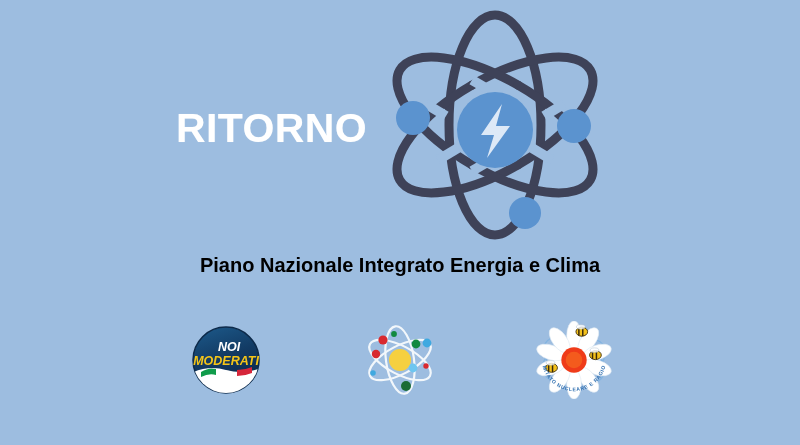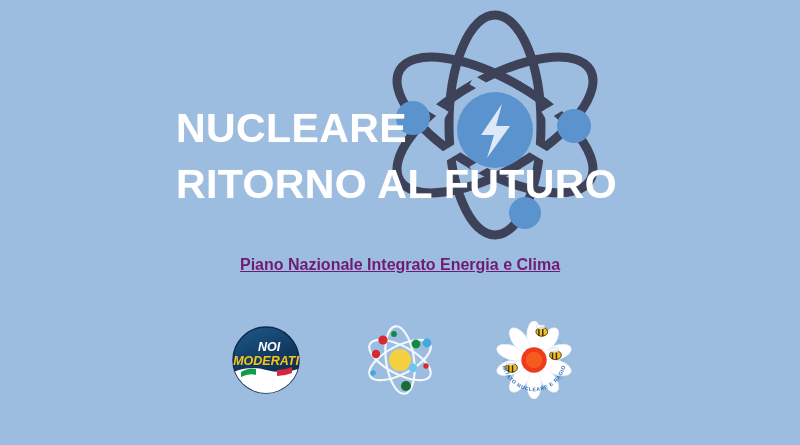--- a/index.html
+++ b/index.html
@@ -47,39 +47,38 @@
   
   #subtitle {
     position: absolute;
     left: 400px;
     top: 252px;
     transform: translateX(-50%);
     text-align: center;
     z-index: 3;
   }
   .subtitle-line {
-    color: #701a75;
-    font-size: 16px;
+    color: #000000;
+    font-size: 20px;
     font-weight: bold;
     line-height: 26px;
     white-space: nowrap;
-    text-decoration: underline;
   }
 
   
   #logo-strip {
     position: absolute;
     left: 0;
     top: 318px;
     width: 800px;
     height: 84px;
     display: flex;
     align-items: center;
     justify-content: center;
-    gap: 56px;
+    gap: 96px;
     z-index: 3;
   }
   .logo-slot {
     width: 78px;
     height: 80px;
     position: relative;
     display: flex;
     align-items: center;
     justify-content: center;
   }
@@ -116,22 +115,21 @@
 
     <circle cx="127" cy="122" r="38" fill="#5b93cf"></circle>
     <path d="M 134 96 L 113 127 L 126 127 L 119 150 L 142 118 L 128 118 Z" fill="#dde9f7"></path>
 
     <circle cx="45" cy="110" r="17" fill="#5b93cf"></circle>
     <circle cx="206" cy="118" r="17" fill="#5b93cf"></circle>
     <circle cx="157" cy="205" r="16" fill="#5b93cf"></circle>
   </svg>
 
   <div id="headline">
-    <div class="headline-line">NUCLEARE</div>
-    <div class="headline-line">RITORNO AL FUTURO</div>
+    <div class="headline-line">RITORNO</div>
   </div>
 
   <div id="subtitle">
     <div class="subtitle-line">Piano Nazionale Integrato Energia e Clima</div>
   </div>
 
   <div id="logo-strip">
 
     <div class="logo-slot">
       <svg width="74" height="74" viewBox="0 0 74 74">

